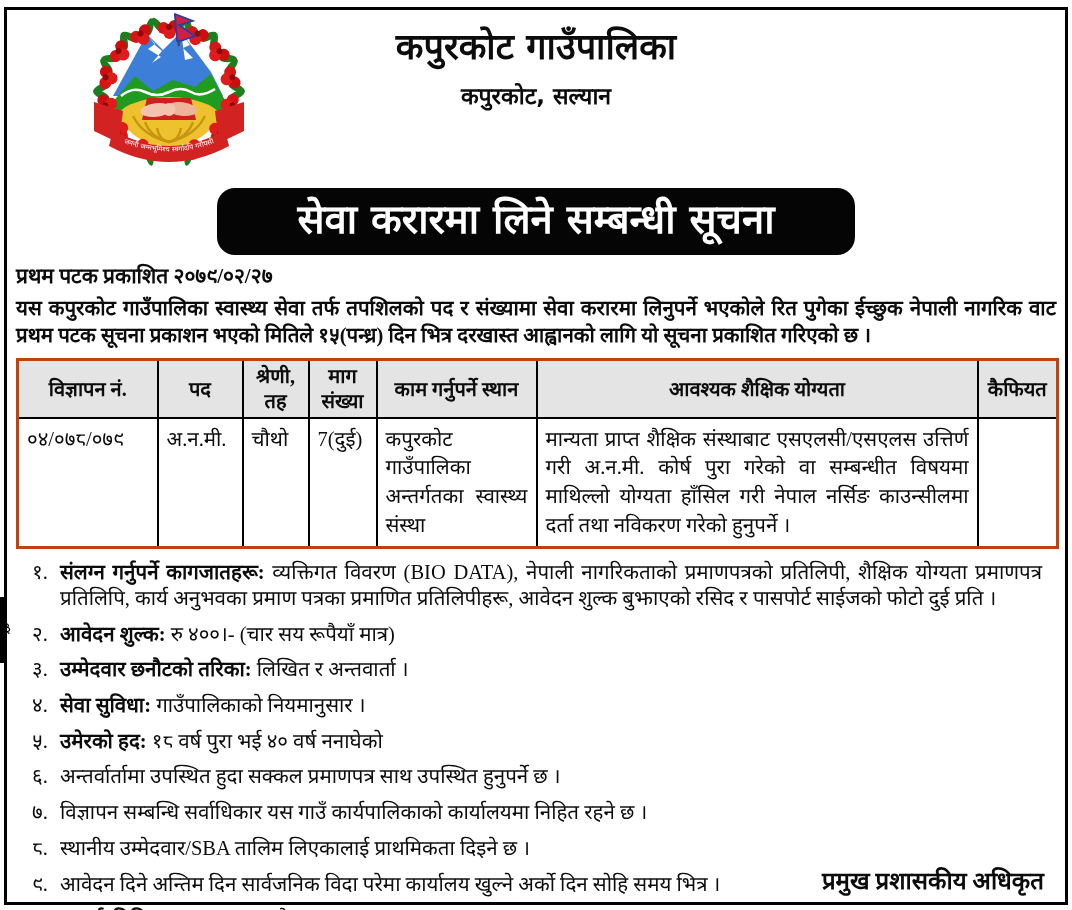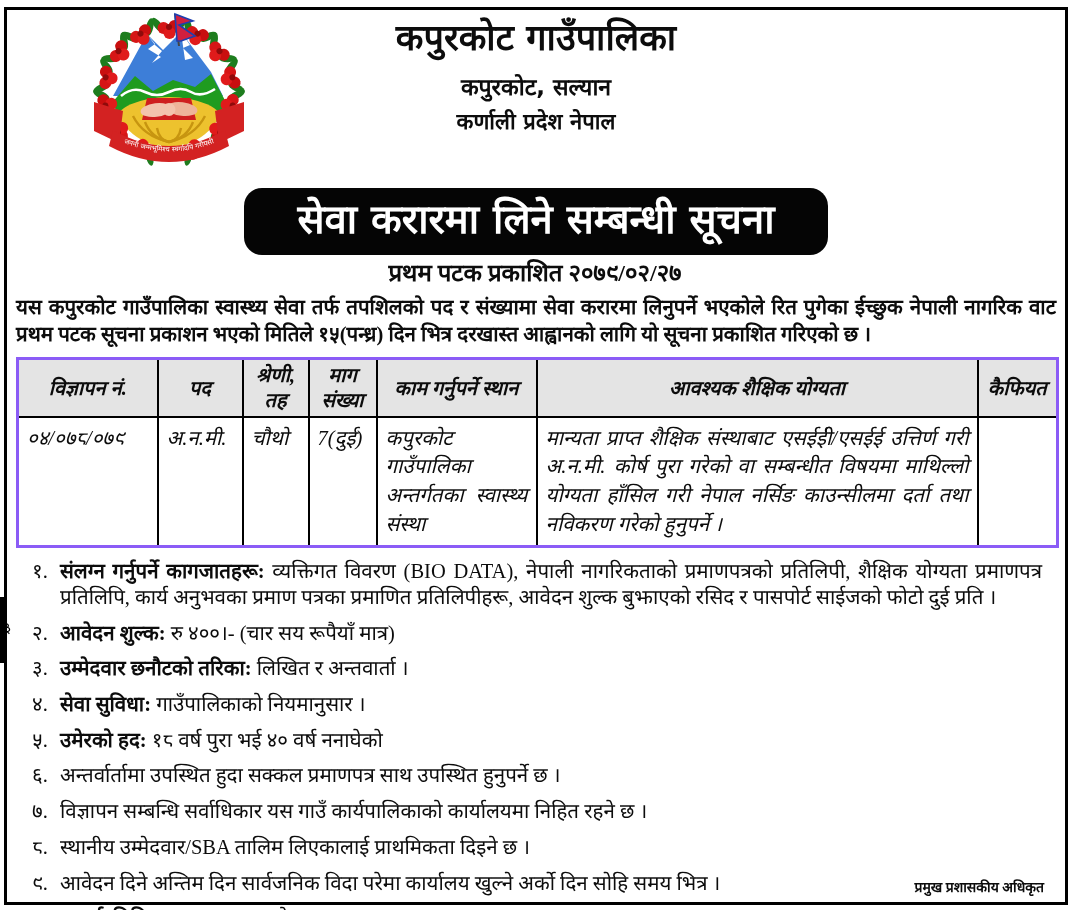--- a/index.html
+++ b/index.html
@@ -10,59 +10,59 @@
   }
   .page::before {
     content:""; position:absolute; top:7px; left:4px; right:4px; bottom:5px;
     border:3px solid #000; pointer-events:none;
   }
   .inner { position:relative; padding:10px 16px 0 16px; }
 
   
   .header { position:relative; height:168px; }
   .logo { position:absolute; left:72px; top:0; width:162px; height:164px; }
-  .head-center { text-align:center; padding-top:8px; font-family:"DejaVu Sans", sans-serif; }
+  .head-center { text-align:center; padding-top:17px; font-family:"DejaVu Sans", sans-serif; }
   .org-name  { font-size:36px; font-weight:bold; line-height:1.1; margin:0; letter-spacing:0; }
   .office-name { font-size:41px; font-weight:bold; line-height:1.1; margin:4px 0 0 0; }
   .addr1 { font-size:23px; font-weight:bold; margin-top:12px; }
   .addr2 { font-size:22px; font-weight:bold; margin-top:3px; }
 
   
   .banner {
-    margin:10px auto 0 auto; width:584px; background:#050505; color:#fff;
+    margin:10px auto 0 auto; width:638px; background:#050505; color:#fff;
     border-radius:18px; text-align:center; font-size:40px; font-weight:bold;
     padding:2px 0 10px 0; font-family:"DejaVu Sans", sans-serif;
   }
-  .pub-date { text-align:center; font-weight:bold; font-size:24px; padding-right:2px; }
+  .pub-date { text-align:left; font-weight:bold; font-size:21px; margin-top:6px; padding-right:2px; }
 
   .intro { font-size:20.5px; line-height:1.3; text-align:justify; margin:6px 0 10px 0;font-weight:bold; }
 
   
-  table.vacancy { width:100%; border-collapse:collapse; border:3px solid #8b5cf6; table-layout:fixed;font-style:italic; }
+  table.vacancy { width:100%; border-collapse:collapse; border:3px solid #c2410c; table-layout:fixed; }
   table.vacancy th, table.vacancy td { border:2.5px solid #000; box-sizing:border-box; }
   table.vacancy th {
     background:#e4e4e4; font-size:20px; font-weight:bold; height:58px;
     vertical-align:middle; text-align:center; padding:2px 4px; line-height:1.25;
   }
   table.vacancy td {
     font-size:20.5px; vertical-align:top; padding:6px 8px; height:98px; line-height:1.4;
   }
   td.c-place { text-align:justify; }
   td.c-qual  { text-align:justify; padding:4px 10px; line-height:1.5; }
 
   
   .terms { margin:10px 0 0 0; padding:0; list-style:none; }
   .term  { display:flex; font-size:20.5px; line-height:1.28; margin:0 0 9.5px 0; }
   .term .num  { flex:0 0 44px; padding-left:16px; box-sizing:border-box; }
   .term .body { flex:1; padding-right:14px; text-align:justify; }
   .term .lbl  { font-weight:bold; }
 
   .signature {
     position:absolute; right:28px; bottom:14px;
-    font-weight:bold; font-size:14px;
+    font-weight:bold; font-size:24px;
   }
 
   .border-blip { position:absolute; left:0; top:597px; width:6px; height:66px; background:#000; }
   .margin-mark {
     position:absolute; left:3px; top:617px; font-size:15px; color:#000;
     transform:rotate(-14deg); background:transparent;
   }
 </style>
 </head>
 <body>
@@ -138,21 +138,20 @@
 
           <g>
             <line x1="86" y1="4" x2="90" y2="36" stroke="#444" stroke-width="2"></line>
             <path d="M86,4 L104,11 L90,15 L106,26 L92,31 L88,31 Z" fill="#d11f3f" stroke="#1d3fb0" stroke-width="1.6"></path>
           </g>
         </svg>
       </div>
       <div class="head-center">
         <h1 class="org-name">कपुरकोट गाउँपालिका</h1>
         <div class="addr1">कपुरकोट, सल्यान</div>
-        <div class="addr2">कर्णाली प्रदेश नेपाल</div>
       </div>
     </div>
 
     <div class="banner">
       <span>सेवा करारमा लिने सम्बन्धी सूचना</span>
     </div>
 
     <div class="pub-date">प्रथम पटक प्रकाशित २०७९/०२/२७</div>
 
     <p class="intro">यस कपुरकोट गाउँपालिका स्वास्थ्य सेवा तर्फ तपशिलको पद र संख्यामा सेवा करारमा लिनुपर्ने भएकोले रित पुगेका ईच्छुक नेपाली नागरिक वाट प्रथम पटक सूचना प्रकाशन भएको मितिले १५(पन्ध्र) दिन भित्र दरखास्त आह्वानको लागि यो सूचना प्रकाशित गरिएको छ ।</p>
@@ -178,21 +177,21 @@
           <th>कैफियत</th>
         </tr>
       </thead>
       <tbody>
         <tr>
           <td>०४/०७८/०७९</td>
           <td>अ.न.मी.</td>
           <td>चौथो</td>
           <td>7(दुई)</td>
           <td class="c-place">कपुरकोट गाउँपालिका अन्तर्गतका स्वास्थ्य संस्था</td>
-          <td class="c-qual">मान्यता प्राप्त शैक्षिक संस्थाबाट एसईईी/एसईई उत्तिर्ण गरी अ.न.मी. कोर्ष पुरा गरेको वा सम्बन्धीत विषयमा माथिल्लो योग्यता हाँसिल गरी नेपाल नर्सिङ काउन्सीलमा दर्ता तथा नविकरण गरेको हुनुपर्ने ।</td>
+          <td class="c-qual">मान्यता प्राप्त शैक्षिक संस्थाबाट एसएलसी/एसएलस उत्तिर्ण गरी अ.न.मी. कोर्ष पुरा गरेको वा सम्बन्धीत विषयमा माथिल्लो योग्यता हाँसिल गरी नेपाल नर्सिङ काउन्सीलमा दर्ता तथा नविकरण गरेको हुनुपर्ने ।</td>
           <td></td>
         </tr>
       </tbody>
     </table>
 
     <ol class="terms">
       <li class="term">
         <span class="num">१.</span>
         <span class="body"><span class="lbl">संलग्न गर्नुपर्ने कागजातहरू:</span><span> व्यक्तिगत विवरण (BIO DATA), नेपाली नागरिकताको प्रमाणपत्रको प्रतिलिपी, शैक्षिक योग्यता प्रमाणपत्र प्रतिलिपि, कार्य अनुभवका प्रमाण पत्रका प्रमाणित प्रतिलिपीहरू, आवेदन शुल्क बुझाएको रसिद र पासपोर्ट साईजको फोटो दुई प्रति ।</span></span>
       </li>

